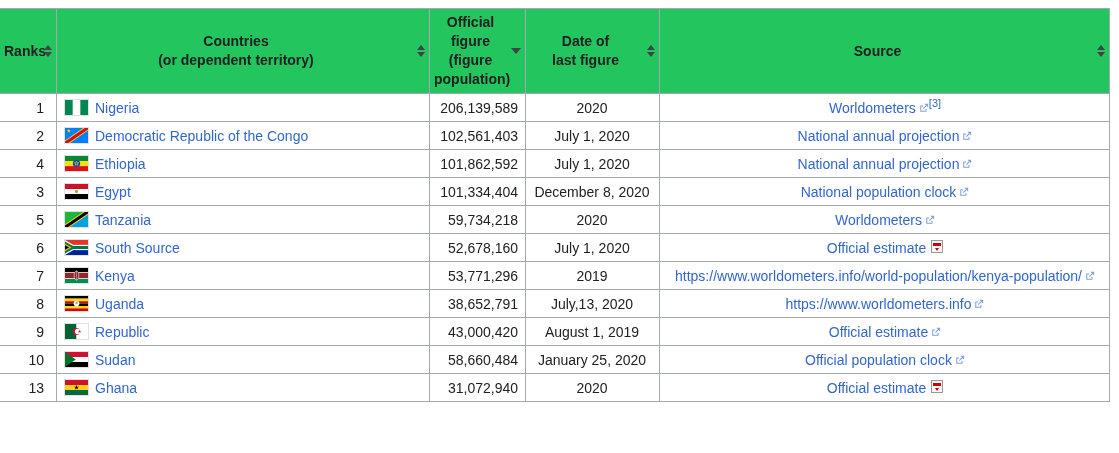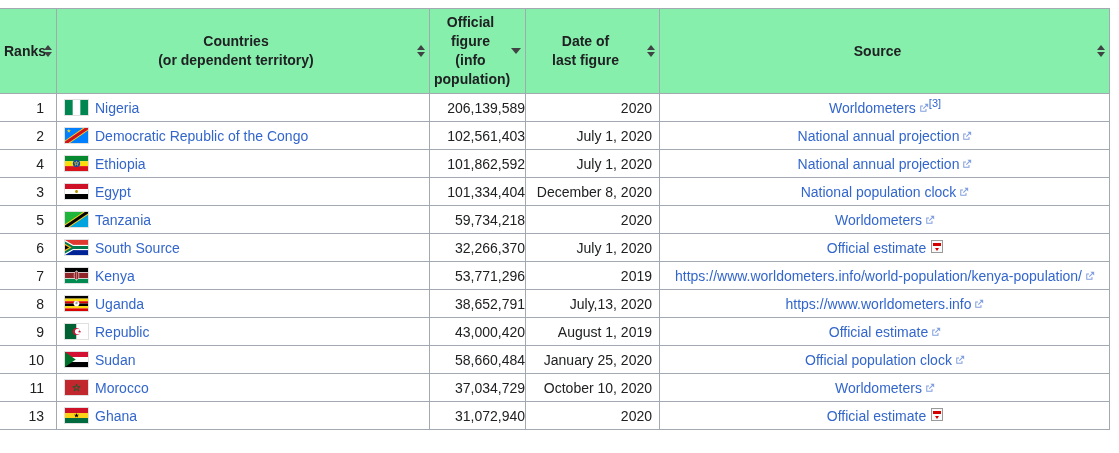--- a/index.html
+++ b/index.html
@@ -23,36 +23,36 @@
   }
   .w-ranks     { width: 57px; }
   .w-countries { width: 373px; }
   .w-figure    { width: 96px; }
   .w-date      { width: 134px; }
   .w-source    { width: 450px; }
 
   th, td { border: 1px solid #a2a9b1; vertical-align: middle; }
 
   th {
-    background: #86efac;
+    background: #22c55e;
     font-weight: bold;
     text-align: center;
     position: relative;
     height: 64px;
     padding: 4px 18px 4px 4px;
     cursor: pointer;
     font-size: 14px;
   }
   .th-label { line-height: 19px; }
 
   td { height: 28px; padding: 2px 6px; font-size: 14px; }
   td.col-ranks     { text-align: right; padding-right: 12px; }
   td.col-countries { text-align: left;  padding-left: 8px; margin-left: 20px; }
-  td.col-figure    { text-align: right; padding-right: 0; }
-  td.col-date      { text-align: right; padding-right: 7px; }
+  td.col-figure    { text-align: right; padding-right: 7px; }
+  td.col-date      { text-align: center; padding-right: 7px; }
   td.col-source    { text-align: center;  padding-left: 7px; white-space: nowrap; overflow: hidden; }
 
   a { color: #3366cc; text-decoration: none; cursor: pointer; }
 
   .country-wrap { display: flex; align-items: center; }
   .flag {
     display: inline-block;
     width: 23px; height: 15px;
     margin-right: 7px;
     box-shadow: 0 0 0 1px rgba(0,0,0,.12);
@@ -106,21 +106,21 @@
             </div>
             <span class="sort-icon">
               <i class="tri tri-up"></i>
               <i class="tri tri-down"></i>
             </span>
           </th>
           <th class="col-figure" scope="col">
             <div class="th-label">
               <div>Official</div>
               <div>figure</div>
-              <div>(info</div>
+              <div>(figure</div>
               <div>population)</div>
             </div>
             <span class="sort-icon">
               <i class="tri tri-down big"></i>
             </span>
           </th>
           <th class="col-date" scope="col">
             <div class="th-label">
               <div>Date of</div>
               <div>last figure</div>
@@ -260,21 +260,21 @@
                   <rect x="22" y="13" width="38" height="14" fill="#fff"></rect>
                   <polygon points="0,4 28,20 0,36" fill="#007a4d"></polygon>
                   <rect x="20" y="16" width="40" height="8" fill="#007a4d"></rect>
                   <polygon points="0,10 17,20 0,30" fill="#ffb612"></polygon>
                   <polygon points="0,14 11,20 0,26" fill="#000"></polygon>
                 </svg>
               </span>
               <a href="#">South Source</a>
             </span>
           </td>
-          <td class="col-figure">32,266,370</td>
+          <td class="col-figure">52,678,160</td>
           <td class="col-date">July 1, 2020</td>
           <td class="col-source"><a href="#">Official estimate<span class="pdf-icon"><svg width="12" height="13" viewBox="0 0 12 13">
                   <rect x="0.5" y="0.5" width="11" height="12" fill="#f9f9f9" stroke="#999"></rect>
                   <path fill="#d40000" d="M2 3h8v3H2z"></path>
                   <path fill="#d40000" d="M4 8h4l-2 3z"></path>
                 </svg></span></a></td>
         </tr>
         <tr>
           <td class="col-ranks">7</td>
           <td class="col-countries">
@@ -361,39 +361,20 @@
               <a href="#">Sudan</a>
             </span>
           </td>
           <td class="col-figure">58,660,484</td>
           <td class="col-date">January 25, 2020</td>
           <td class="col-source"><a href="#">Official population clock<span class="ext-icon"><svg width="10" height="10" viewBox="0 0 12 12">
                   <path fill="#3366cc" fill-opacity="0.62" d="M6.5 1 L11 1 L11 5.5 L9.2 3.7 L5.6 7.3 L4.7 6.4 L8.3 2.8 Z M1.5 3 L4.8 3 L4.8 4.2 L2.7 4.2 L2.7 9.3 L7.8 9.3 L7.8 7.2 L9 7.2 L9 10.5 L1.5 10.5 Z"></path>
                 </svg></span></a></td>
         </tr>
         <tr>
-          <td class="col-ranks">11</td>
-          <td class="col-countries">
-            <span class="country-wrap">
-              <span class="flag">
-                <svg viewBox="0 0 60 40" preserveAspectRatio="none">
-                  <rect width="60" height="40" fill="#c1272d"></rect>
-                  <polygon points="30.00,11.00 32.25,17.91 39.51,17.91 33.63,22.18 35.88,29.09 30.00,24.82 24.12,29.09 26.37,22.18 20.49,17.91 27.75,17.91" fill="none" stroke="#006233" stroke-width="2.2"></polygon>
-                </svg>
-              </span>
-              <a href="#">Morocco</a>
-            </span>
-          </td>
-          <td class="col-figure">37,034,729</td>
-          <td class="col-date">October 10, 2020</td>
-          <td class="col-source"><a href="#">Worldometers<span class="ext-icon"><svg width="10" height="10" viewBox="0 0 12 12">
-                  <path fill="#3366cc" fill-opacity="0.62" d="M6.5 1 L11 1 L11 5.5 L9.2 3.7 L5.6 7.3 L4.7 6.4 L8.3 2.8 Z M1.5 3 L4.8 3 L4.8 4.2 L2.7 4.2 L2.7 9.3 L7.8 9.3 L7.8 7.2 L9 7.2 L9 10.5 L1.5 10.5 Z"></path>
-                </svg></span></a></td>
-        </tr>
-        <tr>
           <td class="col-ranks">13</td>
           <td class="col-countries">
             <span class="country-wrap">
               <span class="flag">
                 <svg viewBox="0 0 60 40" preserveAspectRatio="none">
                   <rect width="60" height="13.4" fill="#ce1126"></rect>
                   <rect y="13.4" width="60" height="13.3" fill="#fcd116"></rect>
                   <rect y="26.7" width="60" height="13.3" fill="#006b3f"></rect>
                   <polygon points="30.00,13.00 31.57,17.84 36.66,17.84 32.54,20.83 34.12,25.66 30.00,22.67 25.88,25.66 27.46,20.83 23.34,17.84 28.43,17.84" fill="#000"></polygon>
                 </svg>

